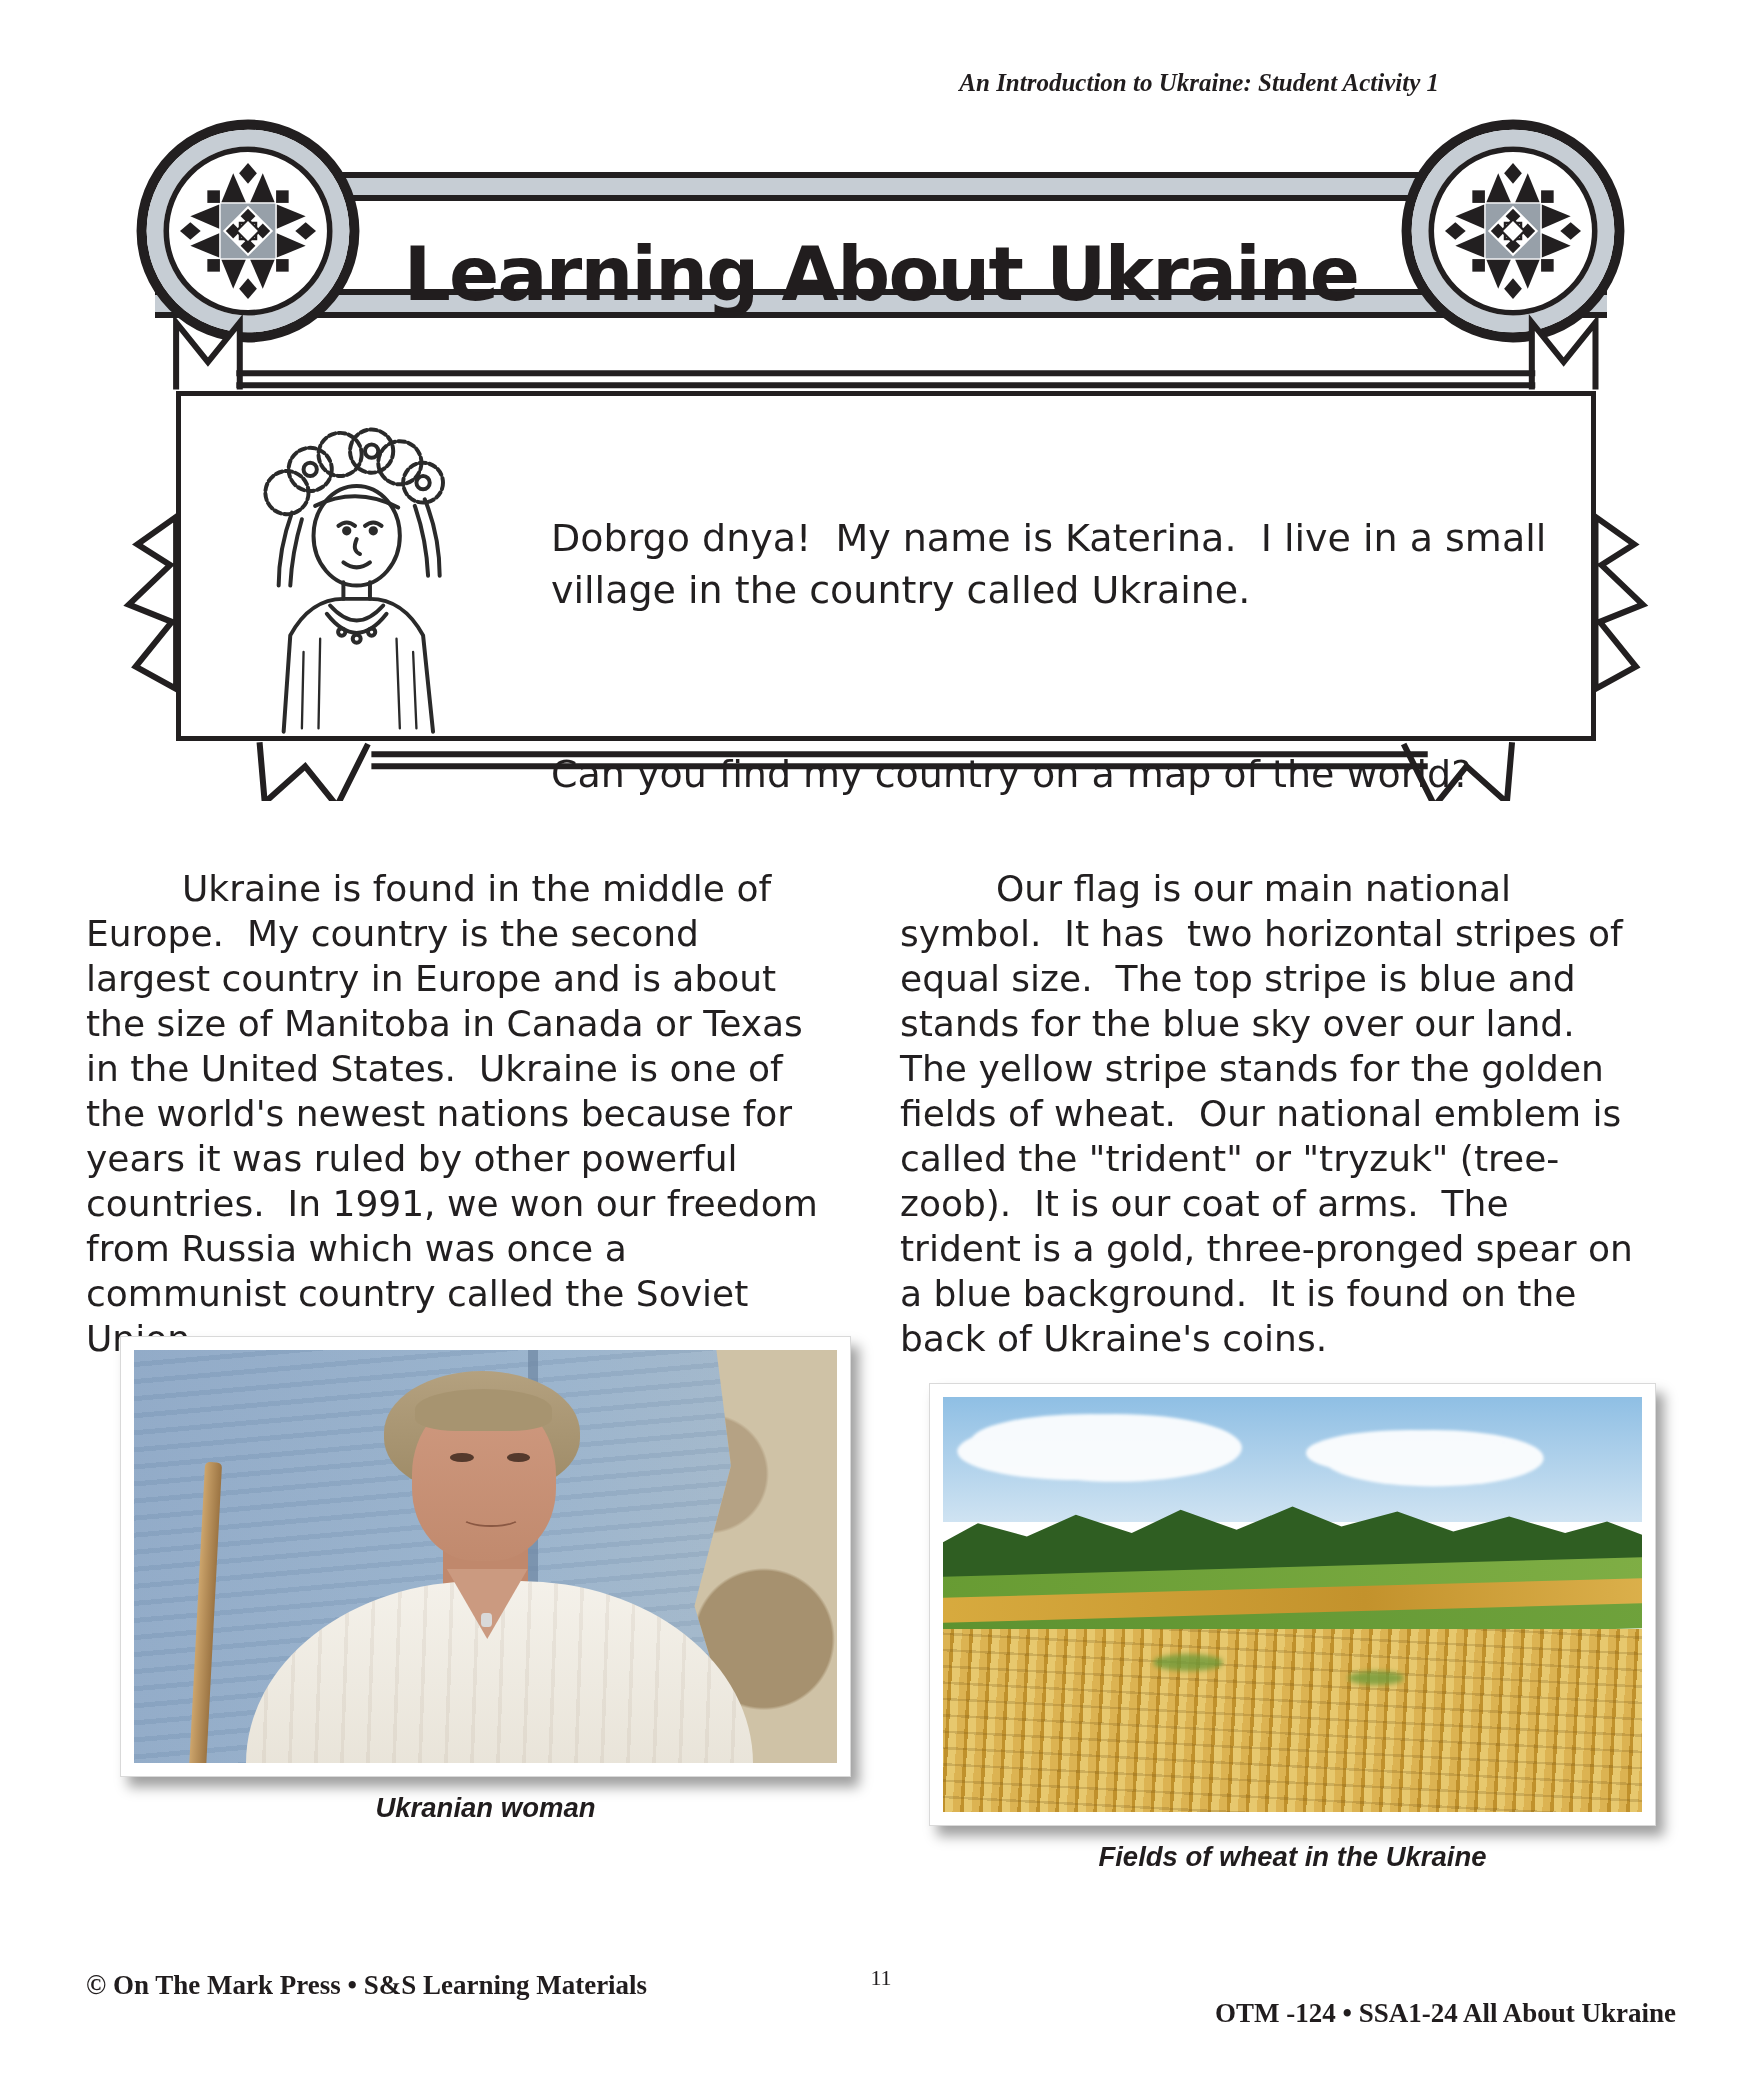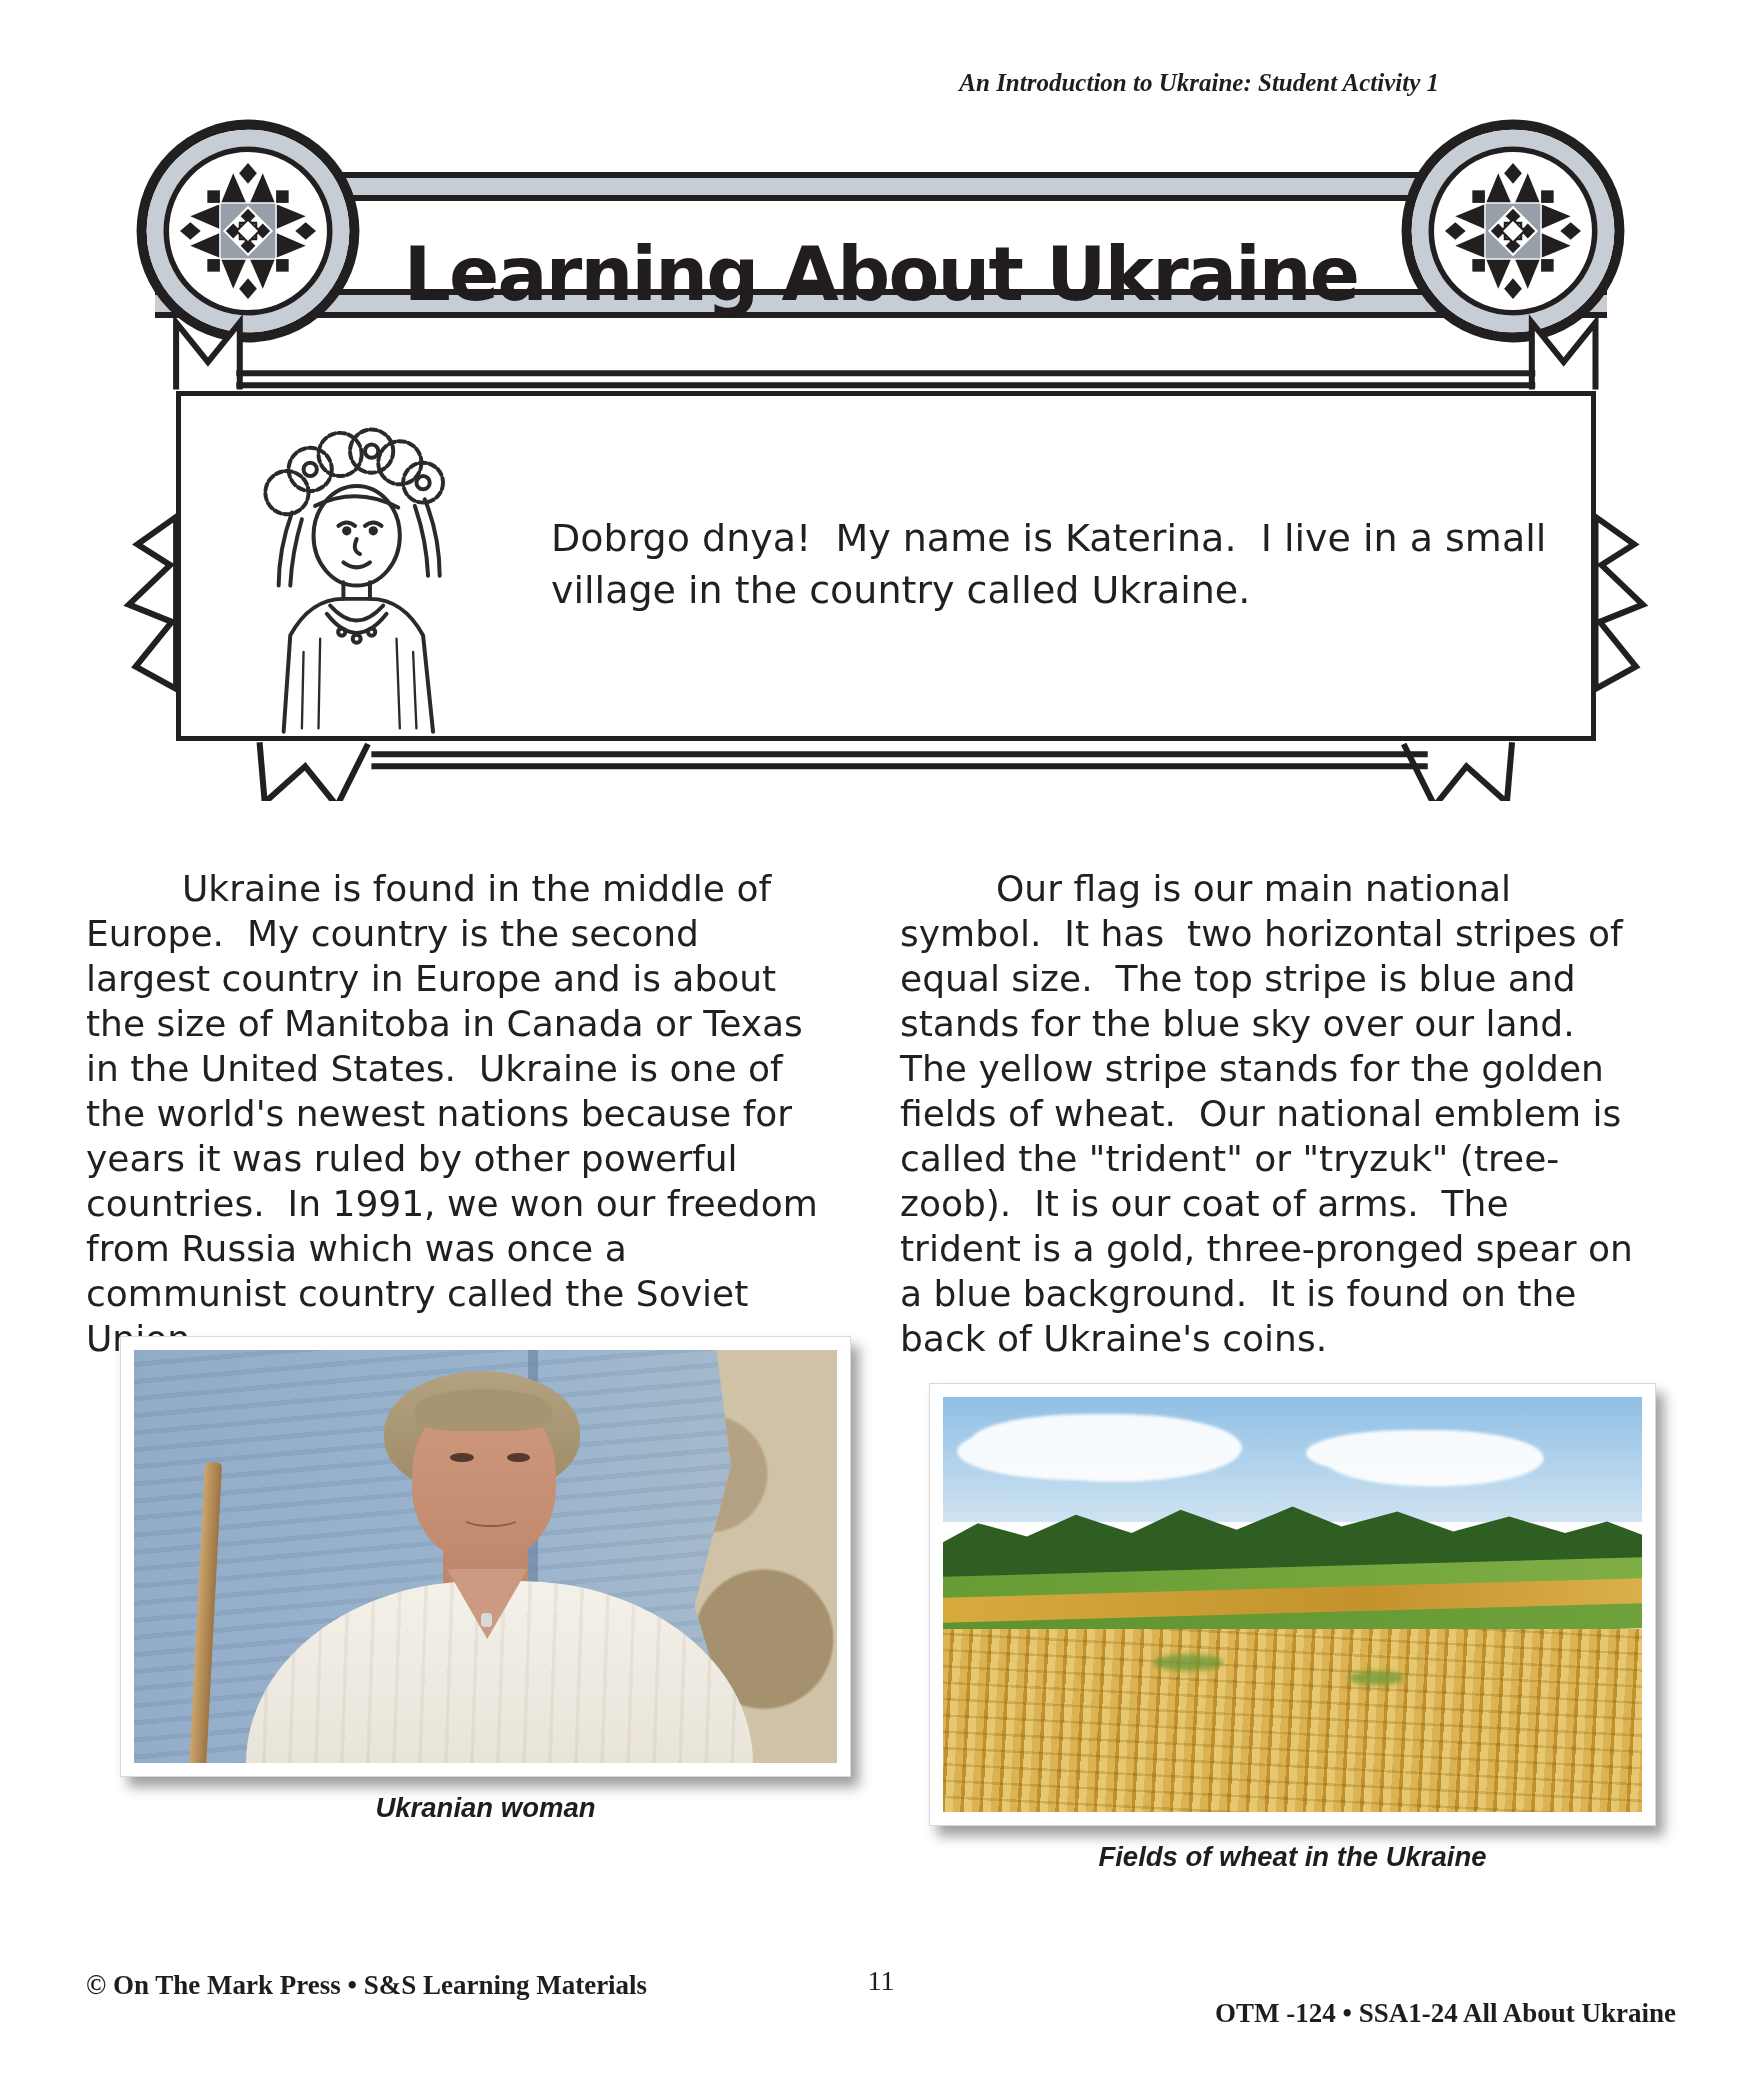--- a/index.html
+++ b/index.html
@@ -98,21 +98,21 @@
   .caption{position:absolute;text-align:center;font-family:Liberation Sans, sans-serif;
      font-weight:bold;font-style:italic;font-size:27.5px;color:#211d1e;}
   .cap-left{left:120px;top:1792px;width:731px;}
   .cap-right{left:929px;top:1841px;width:727px;}
 
   
   .footer{position:absolute;left:86px;right:86px;top:1965px;height:43px;
      font-family:"Liberation Serif",serif;font-weight:bold;font-size:27px;color:#211d1e;}
   .footer .fl{position:absolute;left:0;top:5.2px;}
   .footer .fc{position:absolute;left:50%;transform:translateX(-50%);top:0;
-     font-weight:normal;font-size:28px;}
+     font-weight:normal;font-size:22px;}
   .footer .fr{position:absolute;right:0;top:5.2px;margin-top:28px;}
 
   svg .blk{fill:#221f20;}
   svg .ln{stroke:#221f20;stroke-width:7;fill:none;}
   svg .fold{stroke:#221f20;stroke-width:7;fill:#ffffff;stroke-linejoin:miter;}
   svg .sketch{stroke:#2a2a2a;fill:none;stroke-width:2.4;stroke-linecap:round;}
 </style>
 </head>
 <body>
 
@@ -239,20 +239,21 @@
 
         <path d="M 72,122 Q 88,140 104,122"></path>
         <path d="M 70,127 Q 88,150 106,127"></path>
         <circle cx="88" cy="142" r="2.4"></circle>
           <circle cx="79" cy="138" r="2.2"></circle>
           <circle cx="97" cy="138" r="2.2"></circle>
       </g>
     </svg>
     <div class="speech-text">
       <p>Dobrgo dnya!  My name is Katerina.  I live in a small village in the country called Ukraine.</p>
+      <p>Can you find my country on a map of the world?</p>
     </div>
   </div>
 
   <div class="columns">
     <div class="col left">
       <p>Ukraine is found in the middle of Europe.  My country is the second largest country in Europe and is about the size of Manitoba in Canada or Texas in the United States.  Ukraine is one of the world's newest nations because for years it was ruled by other powerful countries.  In 1991, we won our freedom from Russia which was once a communist country called the Soviet Union.</p>
     </div>
     <div class="col right">
       <p>Our flag is our main national symbol.  It has  two horizontal stripes of equal size.  The top stripe is blue and stands for the blue sky over our land.  The yellow stripe stands for the golden fields of wheat.  Our national emblem is called the "trident" or "tryzuk" (tree-zoob).  It is our coat of arms.  The trident is a gold, three-pronged spear on a blue background.  It is found on the back of Ukraine's coins.</p>
     </div>

